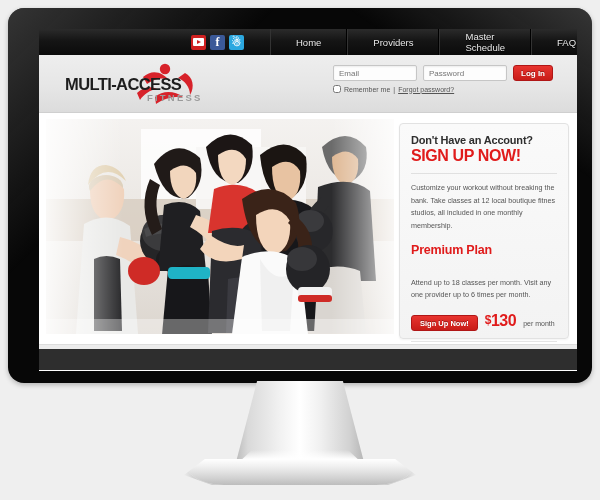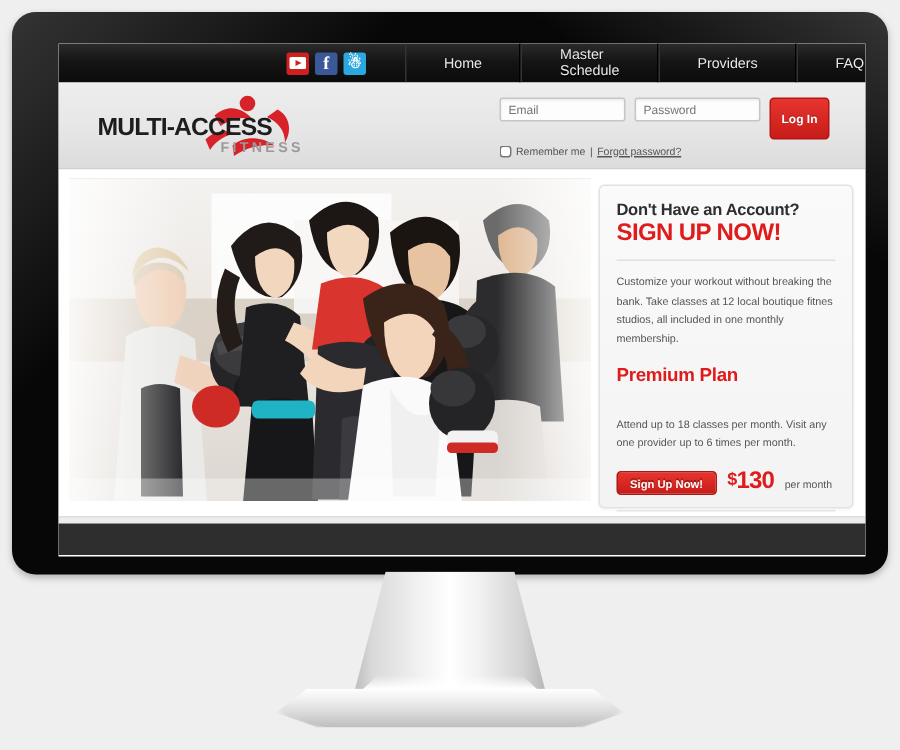--- a/index.html
+++ b/index.html
@@ -86,21 +86,21 @@
   .loginbox{ position:absolute; right:14px; top:10px; width:230px; }
   .login-row{ display:flex; align-items:flex-start; gap:6px; }
   .login-row input{
     height:16px; border:1px solid #c6c6c6; background:#fdfdfd; border-radius:2px;
     font-size:8px; color:#555; padding:0 5px; font-family:"Liberation Sans",sans-serif;
     box-shadow: inset 0 1px 2px rgba(0,0,0,0.07);
   }
   .in-email{ width:84px; }
   .in-pass{ width:84px; }
   .btn-login{
-    height:28px; min-width:40px; border:1px solid #b01616; border-radius:3px; color:#fff;
+    height:16px; min-width:40px; border:1px solid #b01616; border-radius:3px; color:#fff;
     font-size:8px; font-weight:bold; cursor:pointer;
     background:linear-gradient(180deg,#e8342f 0%,#c81c18 100%);
     text-shadow:0 -1px 0 rgba(0,0,0,.35); padding:0 7px;
     font-family:"Liberation Sans",sans-serif;
   }
   .login-sub{ margin-top:4px; display:flex; align-items:center; gap:3px; font-size:7px; color:#555; }
   .login-sub input[type=checkbox]{ width:8px;height:8px;margin:0; }
   .login-sub a{ color:#555; }
 
   
@@ -152,22 +152,22 @@
       <div class="topbar">
         <div class="social">
           <span class="soc soc-yt">
               <span class="yt-in"></span>
             </span>
           <span class="soc soc-fb">f</span>
           <span class="soc soc-tw">☃</span>
         </div>
         <nav class="nav">
           <a href="#">Home</a>
+          <a href="#">Providers</a>
           <a href="#">Master Schedule</a>
-          <a href="#">Providers</a>
           <a href="#">FAQ</a>
           <a href="#">Forgot</a>
         </nav>
       </div>
 
       <div class="header">
         <div class="logo">
           <svg width="160" height="42" viewBox="0 0 160 42">
             <g fill="#d7222a">
               <circle cx="106" cy="6" r="5.2"></circle>

